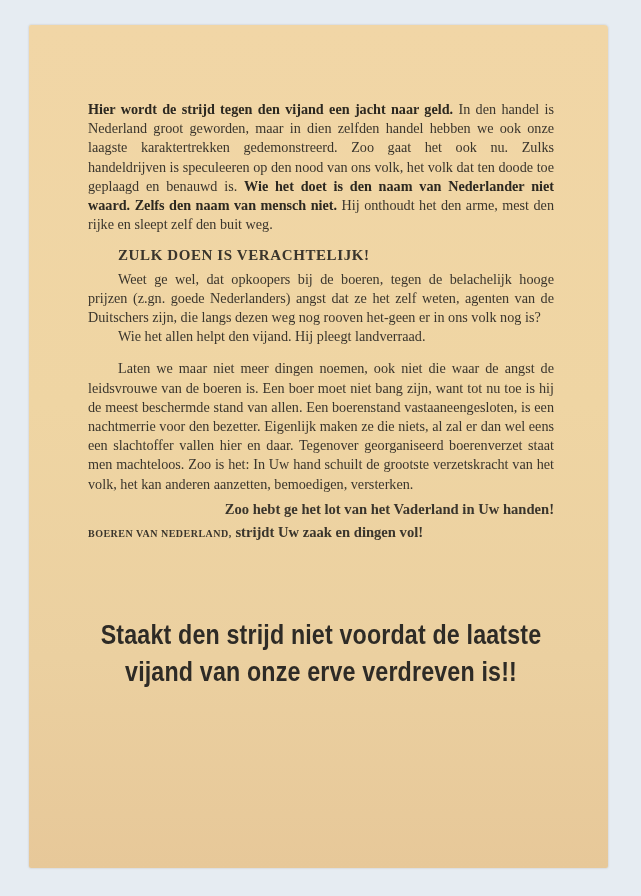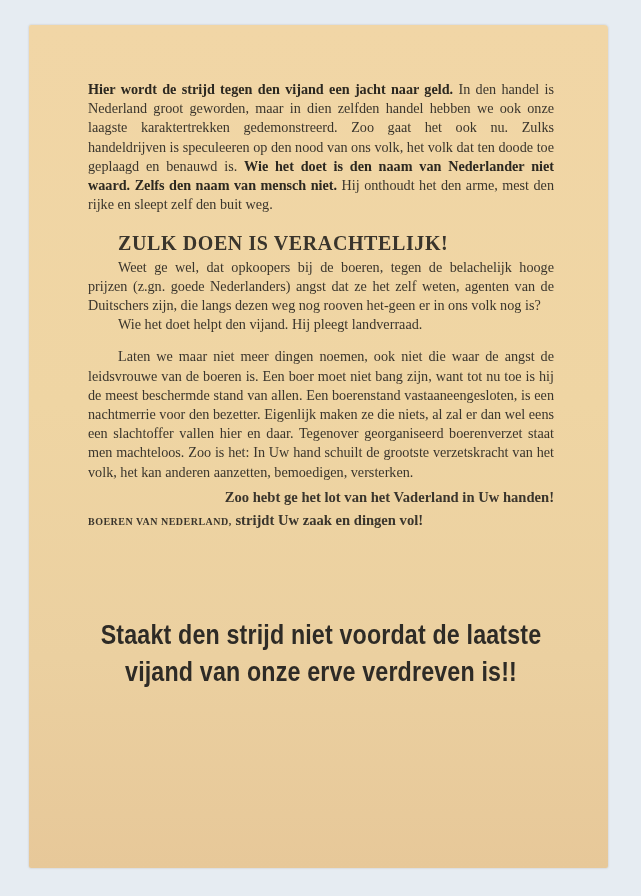--- a/index.html
+++ b/index.html
@@ -9,29 +9,29 @@
     position:relative;
     font-family:"DejaVu Serif", serif;
   }
   .paper {
     position:absolute; left:29px; top:25px; width:579px; height:843px;
     background:linear-gradient(180deg,#f1d6a6 0%,#efd5a3 45%,#ebd0a0 75%,#e7c899 100%);
     box-shadow:0 0 2px rgba(120,100,70,0.35);
     border-radius:2px 4px 2px 2px;
   }
   .content {
-    position:absolute; left:88px; top:80px; width:466px;
+    position:absolute; left:88px; top:100px; width:466px;
     color:#3a352c;
     font-family:"Liberation Serif", serif;
     font-size:14.2px; line-height:19.2px;
   }
   .para { text-align:justify; margin:0; }
   .para b { font-weight:bold; color:#2c2820; }
   .heading {
-    margin:20px 0 4px 30px; font-size:20px; font-weight:bold; letter-spacing:0.6px;
+    margin:12px 0 4px 30px; font-size:15px; font-weight:bold; letter-spacing:0.6px;
   }
   .indent { text-indent:30px; }
   .gap { height:13px; }
   .center-bold { text-align:right; font-weight:bold; margin:6px 0 0 0; font-size:14.6px; }
   .last-line { font-weight:bold; margin:4px 0 0 0; font-size:14.6px; text-align:justify; }
   .slogan {
     position:absolute; left:64px; top:617px; width:514px;
     text-align:center;
     font-family:"Liberation Sans", sans-serif; font-weight:bold;
     font-size:27px; line-height:37px; color:#2e2b26;
@@ -45,21 +45,21 @@
 <div class="paper"></div>
 
 <div class="content">
   <p class="para">
     <b>Hier wordt de strijd tegen den vijand een jacht naar geld.</b><span> In den handel is Nederland groot geworden, maar in dien zelfden handel hebben we ook onze laagste karaktertrekken gedemonstreerd. Zoo gaat het ook nu. Zulks handeldrijven is speculeeren op den nood van ons volk, het volk dat ten doode toe geplaagd en benauwd is. </span><b>Wie het doet is den naam van Nederlander niet waard. Zelfs den naam van mensch niet.</b><span> Hij onthoudt het den arme, mest den rijke en sleept zelf den buit weg.</span>
   </p>
 
   <div class="heading">ZULK DOEN IS VERACHTELIJK!</div>
 
   <p class="para indent">Weet ge wel, dat opkoopers bij de boeren, tegen de belachelijk hooge prijzen (z.gn. goede Nederlanders) angst dat ze het zelf weten, agenten van de Duitschers zijn, die langs dezen weg nog rooven het-geen er in ons volk nog is?</p>
-  <p class="para indent">Wie het doet helpt den vijand. Hij pleegt landverraad.</p>
+  <p class="para indent">Wie het allen helpt den vijand. Hij pleegt landverraad.</p>
 
   <div class="gap"></div>
 
   <p class="para indent">Laten we maar niet meer dingen noemen, ook niet die waar de angst de leidsvrouwe van de boeren is. Een boer moet niet bang zijn, want tot nu toe is hij de meest beschermde stand van allen. Een boerenstand vastaaneengesloten, is een nachtmerrie voor den bezetter. Eigenlijk maken ze die niets, al zal er dan wel eens een slachtoffer vallen hier en daar. Tegenover georganiseerd boerenverzet staat men machteloos. Zoo is het: In Uw hand schuilt de grootste verzetskracht van het volk, het kan anderen aanzetten, bemoedigen, versterken.</p>
 
   <p class="center-bold">Zoo hebt ge het lot van het Vaderland in Uw handen!</p>
   <p class="last-line">
     <span style="font-weight:bold;letter-spacing:0.5px;font-size:10px;">BOEREN VAN NEDERLAND,</span><span> strijdt Uw zaak en dingen vol!</span>
   </p>
 </div>

